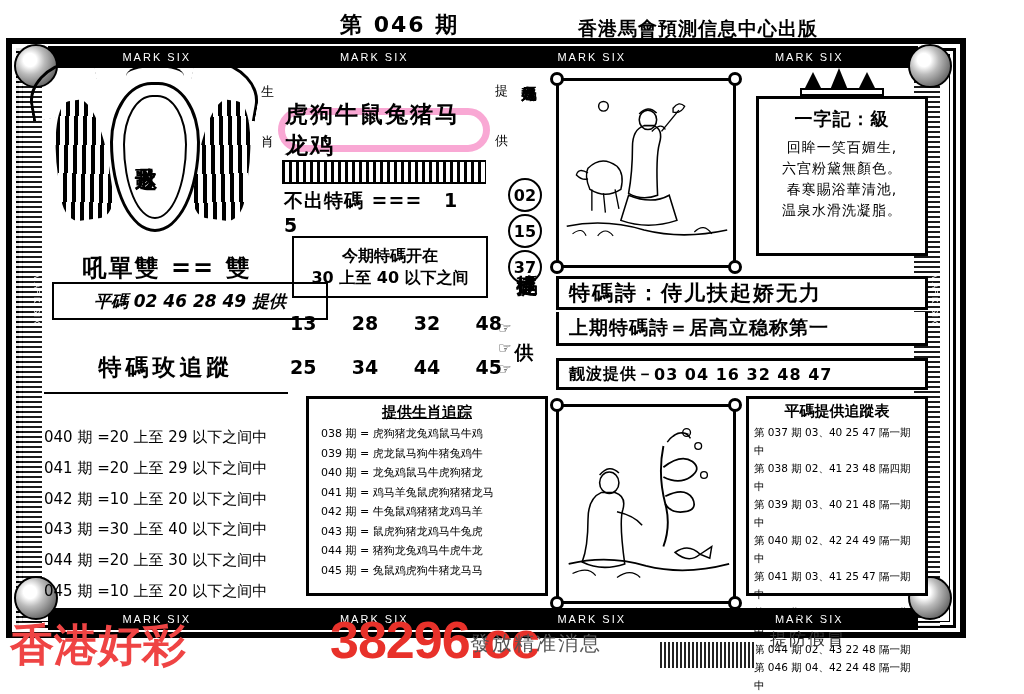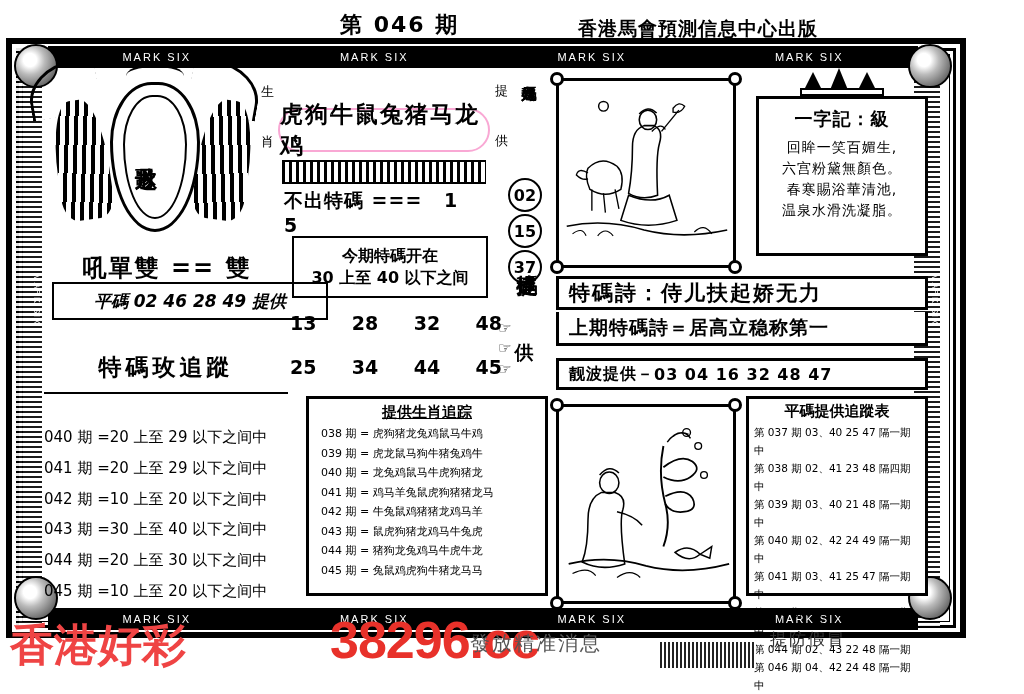--- a/index.html
+++ b/index.html
@@ -132,21 +132,21 @@
     border-top:2px solid #000;
   }
 
   
   .mid-note {
     position:absolute; left:268px; top:78px; width:250px;
     font-size:13px; line-height:1.25; letter-spacing:0px;
   }
   .zodiac-oval {
     position:absolute; left:278px; top:108px; width:212px; height:44px;
-    border:2px solid #f9a8d4; border-radius:24px;
+    border:7px solid #f9a8d4; border-radius:24px;
     display:flex; align-items:center; justify-content:center;
     font-size:23px; font-weight:bold; letter-spacing:2px;
   }
   .hatch {
     position:absolute; left:282px; top:160px; width:204px; height:24px;
     background:repeating-linear-gradient(90deg,#000 0 3px,#fff 3px 7px);
     border-top:2px solid #000; border-bottom:2px solid #000;
   }
   .vert-sheng { position:absolute; left:258px; top:74px; font-size:13px; writing-mode:vertical-rl; }
   .vert-xiao  { position:absolute; left:258px; top:124px; font-size:13px; writing-mode:vertical-rl; }

